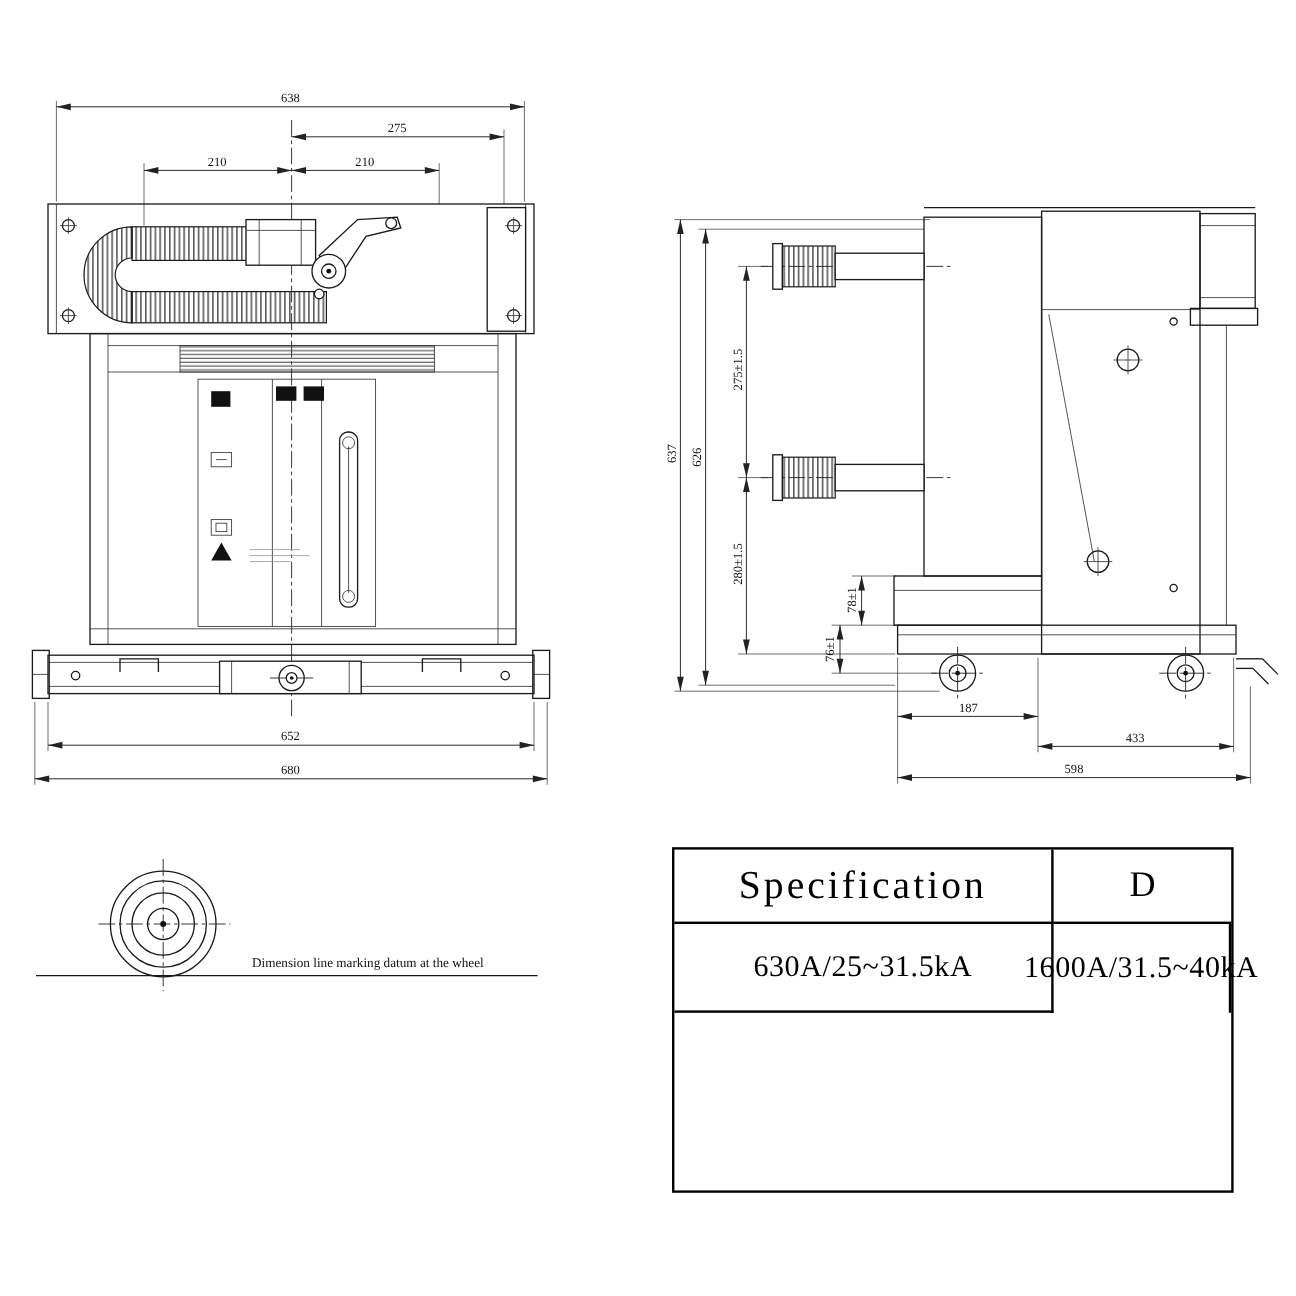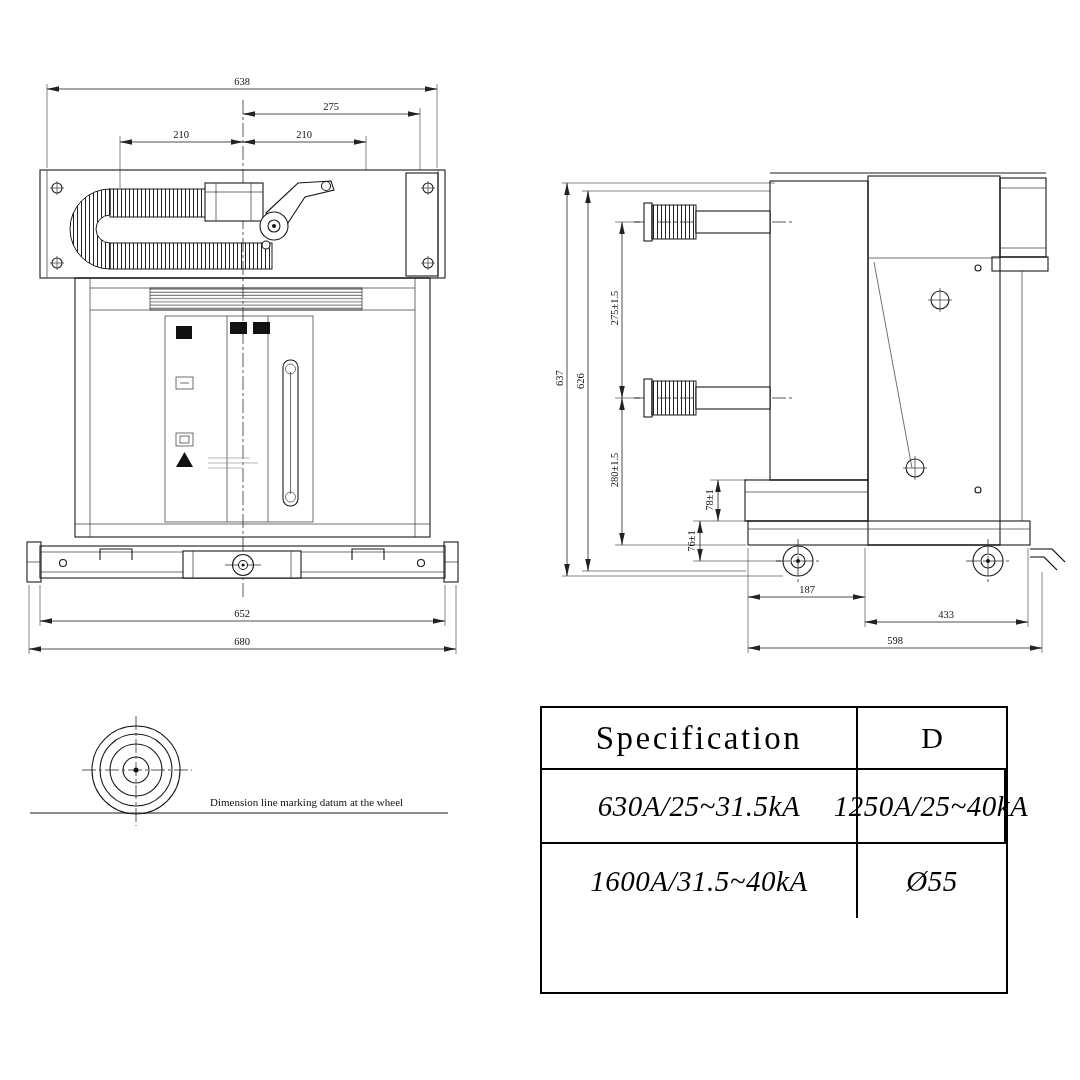--- a/index.html
+++ b/index.html
@@ -16,35 +16,35 @@
   .gry  { stroke:#888888; stroke-width:0.6; fill:none; }
   .blk  { fill:#111111; stroke:none; }
   .dim  { stroke:#222222; stroke-width:0.8; fill:none; }
   .ext  { stroke:#444444; stroke-width:0.65; fill:none; }
   .cl   { stroke:#222222; stroke-width:0.75; fill:none; stroke-dasharray:14 3 3 3; }
   .bel  { stroke:#1a1a1a; stroke-width:1; }
   .dimtxt  { font-size:10.5px; fill:#111111; text-anchor:middle; font-family:"Liberation Serif", serif; }
   .notetxt { font-size:11px;  fill:#111111; text-anchor:start;  font-family:"Liberation Serif", serif; }
 
   .spec-table {
-    position:absolute; left:540px; top:706px; background:#ffffff;
+    position:absolute; left:560px; top:706px; background:#ffffff;
     border:2px solid #000000; display:grid;
     grid-template-columns:316px 148px;
     grid-template-rows:62px 74px 74px 74px;
   }
   .cell {
     border-right:2px solid #000; border-bottom:2px solid #000;
     display:flex; align-items:center; justify-content:center; color:#000;
     font-family:"Liberation Serif", serif;
   }
   .cell.last-col { border-right:none; }
   .cell.last-row { border-bottom:none; }
   .cell.head-spec { font-size:33px; letter-spacing:2.5px; }
   .cell.head-d   { font-size:30px; }
-  .cell.val      { font-size:29px; letter-spacing:0.5px;font-style:italic; }
+  .cell.val      { font-size:25px; letter-spacing:0.5px; }
 </style>
 </head>
 <body>
 
 <svg class="stage" width="1080" height="1080" viewBox="0 0 1080 1080">
   <defs>
     <marker id="aS" markerWidth="14" markerHeight="8" refX="1" refY="4" orient="auto" markerUnits="userSpaceOnUse">
       <path d="M1,4 L13,1.2 L13,6.8 Z" fill="#222222"></path>
     </marker>
     <marker id="aE" markerWidth="14" markerHeight="8" refX="13" refY="4" orient="auto" markerUnits="userSpaceOnUse">
@@ -307,17 +307,15 @@
     <text class="notetxt" x="210" y="806">Dimension line marking datum at the wheel</text>
   </g>
 </svg>
 
 <div class="spec-table">
   <div class="cell head-spec">Specification</div>
   <div class="cell head-d last-col">D</div>
 
   <div class="cell val">630A/25~31.5kA</div>
 
-  <div class="cell val">1250A/25~40kA</div>
 
   <div class="cell val last-row">1600A/31.5~40kA</div>
-  <div class="cell val last-col last-row">Ø55</div>
 </div>
 
 </body></html>

